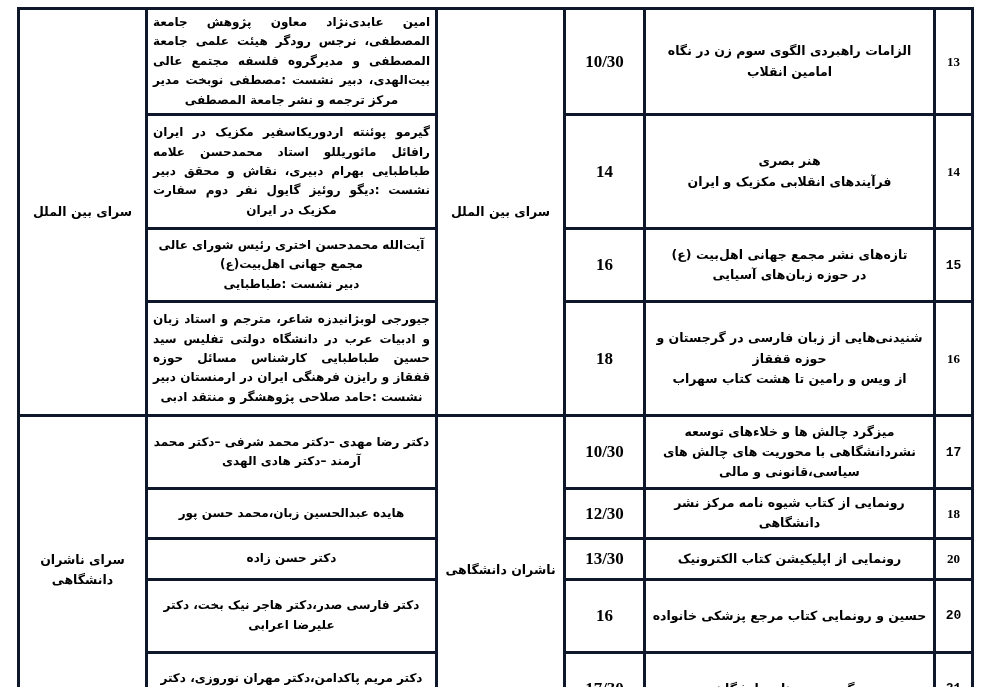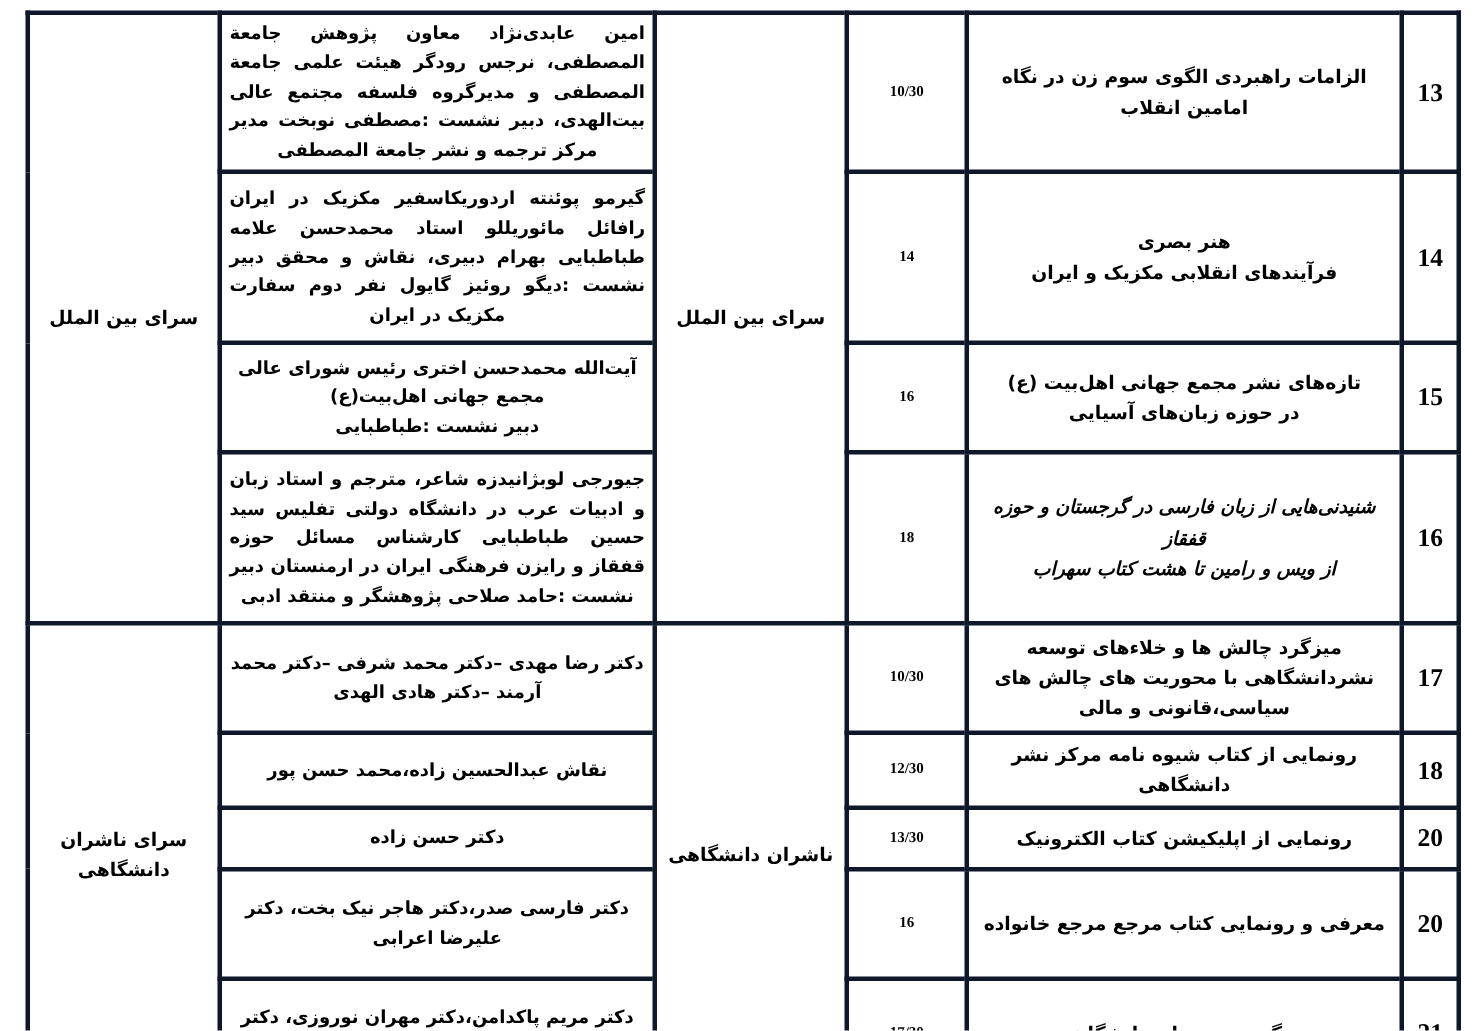--- a/index.html
+++ b/index.html
@@ -49,27 +49,27 @@
   col.c-title   { width: 290px; }
   col.c-time    { width: 80px;  }
   col.c-venue   { width: 128px; }
   col.c-people  { width: 290px; }
   col.c-group   { width: 128px; }
 
   
   .cell-num {
     font-family: "Liberation Serif", "DejaVu Serif", serif;
     font-weight: 700;
-    font-size: 17px;
+    font-size: 13px;
     direction: ltr;
   }
   .cell-time {
     font-family: "Liberation Serif", "DejaVu Serif", serif;
     font-weight: 700;
-    font-size: 10px;
+    font-size: 17px;
     direction: ltr;
   }
   .cell-title {
     font-size: 12.5px;
     font-weight: 700;
     text-align: center;
     padding-right: 8px;
     padding-left: 8px;
   }
   .cell-venue {
@@ -90,21 +90,21 @@
 
   .cell-title.justified,
   .cell-people.justified {
     text-align: justify;
     text-align-last: center;
   }
 
   
   .h-tall   { height: 96px; }
   .h-mid    { height: 105px; }
-  .h-short  { height: 64px; }
+  .h-short  { height: 64px; font-family: Liberation Mono, monospace; }
   .h-xshort { height: 32px; }
 </style>
 </head>
 <body>
 
 <div class="page">
 
   <table class="schedule">
     <colgroup>
       <col class="c-num">
@@ -137,52 +137,52 @@
         <td class="cell-num h-short">15</td>
         <td class="cell-title" style="white-space: pre-line;">تازه‌های نشر مجمع جهانی اهل‌بیت  (ع)
 در حوزه زبان‌های آسیایی</td>
         <td class="cell-time">16</td>
         <td class="cell-people" style="white-space: pre-line;">آیت‌الله محمدحسن اختری رئیس شورای عالی مجمع جهانی اهل‌بیت(ع)
 دبیر نشست :طباطبایی</td>
       </tr>
 
       <tr>
         <td class="cell-num h-mid">16</td>
-        <td class="cell-title" style="white-space: pre-line; font-style: italic;">شنیدنی‌هایی از زبان فارسی در گرجستان و حوزه قفقاز
+        <td class="cell-title" style="white-space: pre-line;">شنیدنی‌هایی از زبان فارسی در گرجستان و حوزه قفقاز
 از ویس و رامین تا هشت کتاب سهراب</td>
         <td class="cell-time">18</td>
         <td class="cell-people justified">جیورجی لوبژانیدزه شاعر، مترجم و استاد زبان و ادبیات عرب در دانشگاه دولتی تفلیس سید حسین طباطبایی کارشناس مسائل حوزه قفقاز و رایزن فرهنگی ایران در ارمنستان دبیر نشست :حامد صلاحی پژوهشگر و منتقد ادبی</td>
       </tr>
 
       <tr>
         <td class="cell-num h-short">17</td>
         <td class="cell-title">میزگرد چالش ها و خلاءهای توسعه نشردانشگاهی با محوریت های چالش های سیاسی،قانونی و مالی</td>
         <td class="cell-time">10/30</td>
         <td class="cell-venue" rowspan="5">ناشران دانشگاهی</td>
         <td class="cell-people">دکتر رضا مهدی –دکتر محمد شرفی –دکتر محمد آرمند –دکتر هادی الهدی</td>
         <td class="cell-group" rowspan="5">سرای ناشران دانشگاهی</td>
       </tr>
 
       <tr>
         <td class="cell-num h-xshort">18</td>
         <td class="cell-title">رونمایی از کتاب شیوه نامه مرکز نشر دانشگاهی</td>
         <td class="cell-time">12/30</td>
-        <td class="cell-people">نقاش عبدالحسین زاده،محمد حسن پور</td>
+        <td class="cell-people">هایده عبدالحسین زبان،محمد حسن پور</td>
       </tr>
 
       <tr>
         <td class="cell-num h-xshort">20</td>
         <td class="cell-title">رونمایی از اپلیکیشن کتاب الکترونیک</td>
         <td class="cell-time">13/30</td>
         <td class="cell-people">دکتر حسن زاده</td>
       </tr>
 
       <tr>
         <td class="cell-num h-short">20</td>
-        <td class="cell-title">معرفی و رونمایی کتاب مرجع مرجع خانواده</td>
+        <td class="cell-title">حسین و رونمایی کتاب مرجع پزشکی خانواده</td>
         <td class="cell-time">16</td>
         <td class="cell-people">دکتر فارسی صدر،دکتر هاجر نیک بخت، دکتر علیرضا اعرابی</td>
       </tr>
 
       <tr>
         <td class="cell-num h-short">21</td>
         <td class="cell-title">میزگرد موزه های دانشگاهی</td>
         <td class="cell-time">17/30</td>
         <td class="cell-people">دکتر مریم پاکدامن،دکتر مهران نوروزی، دکتر علیرضا قلی نژاد</td>
       </tr>

